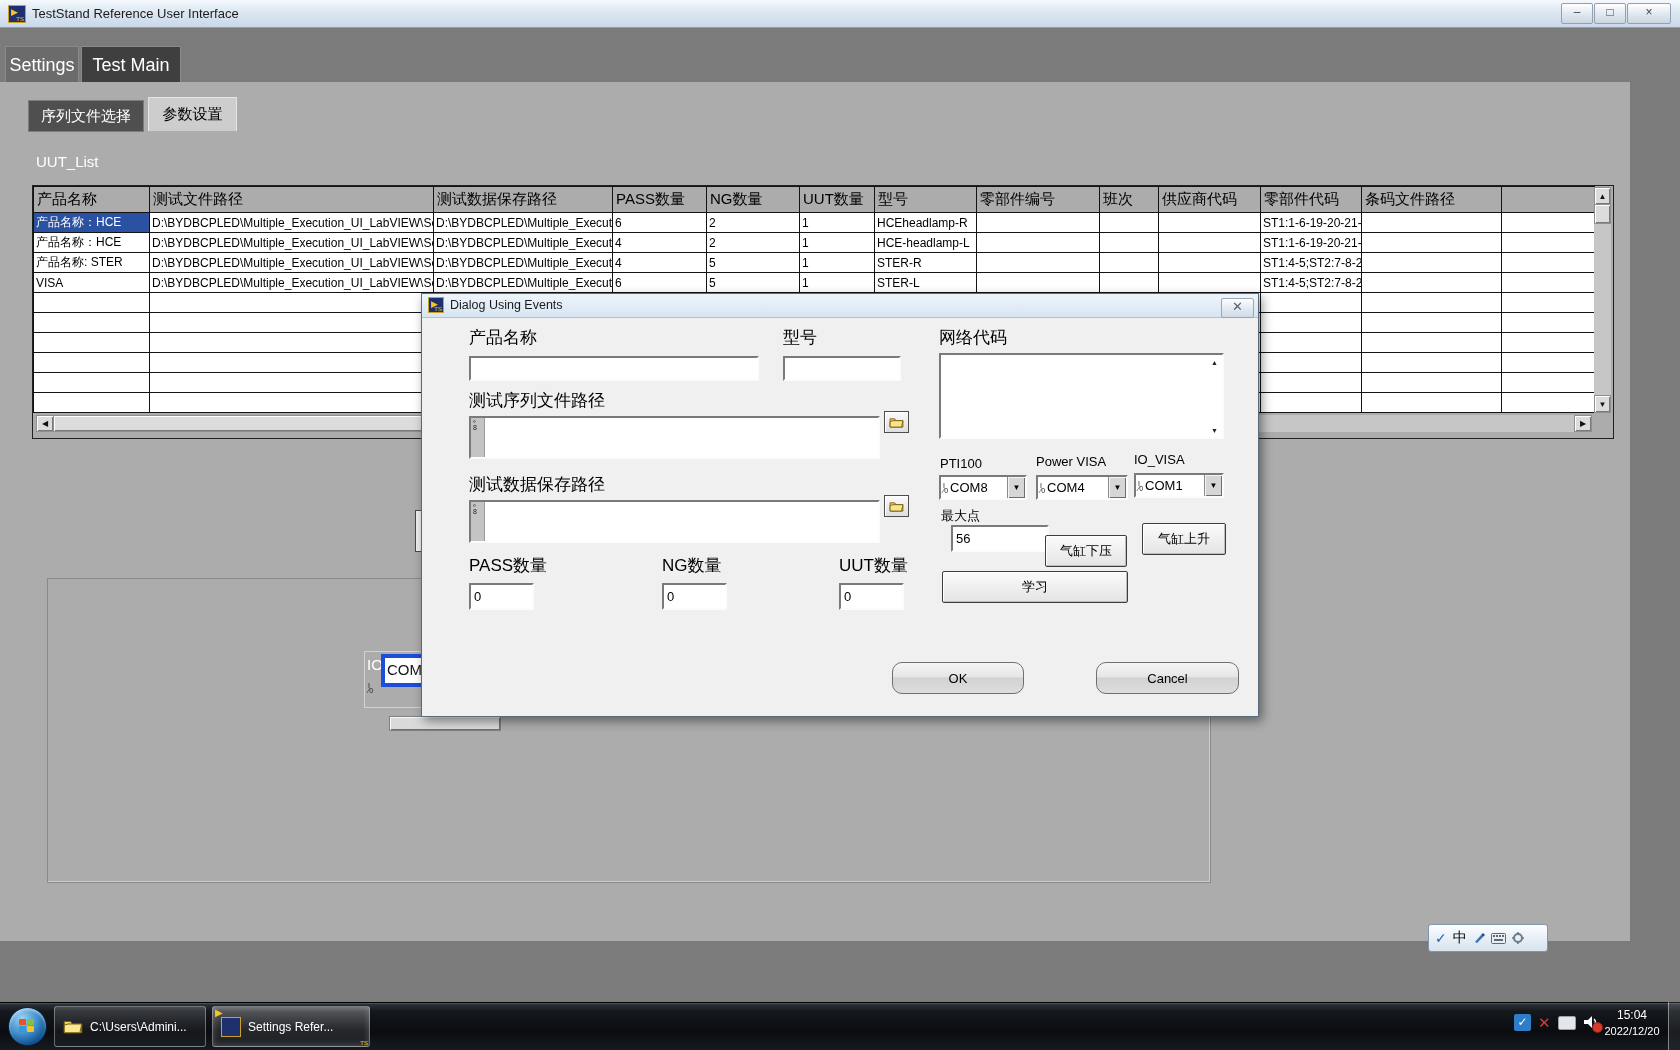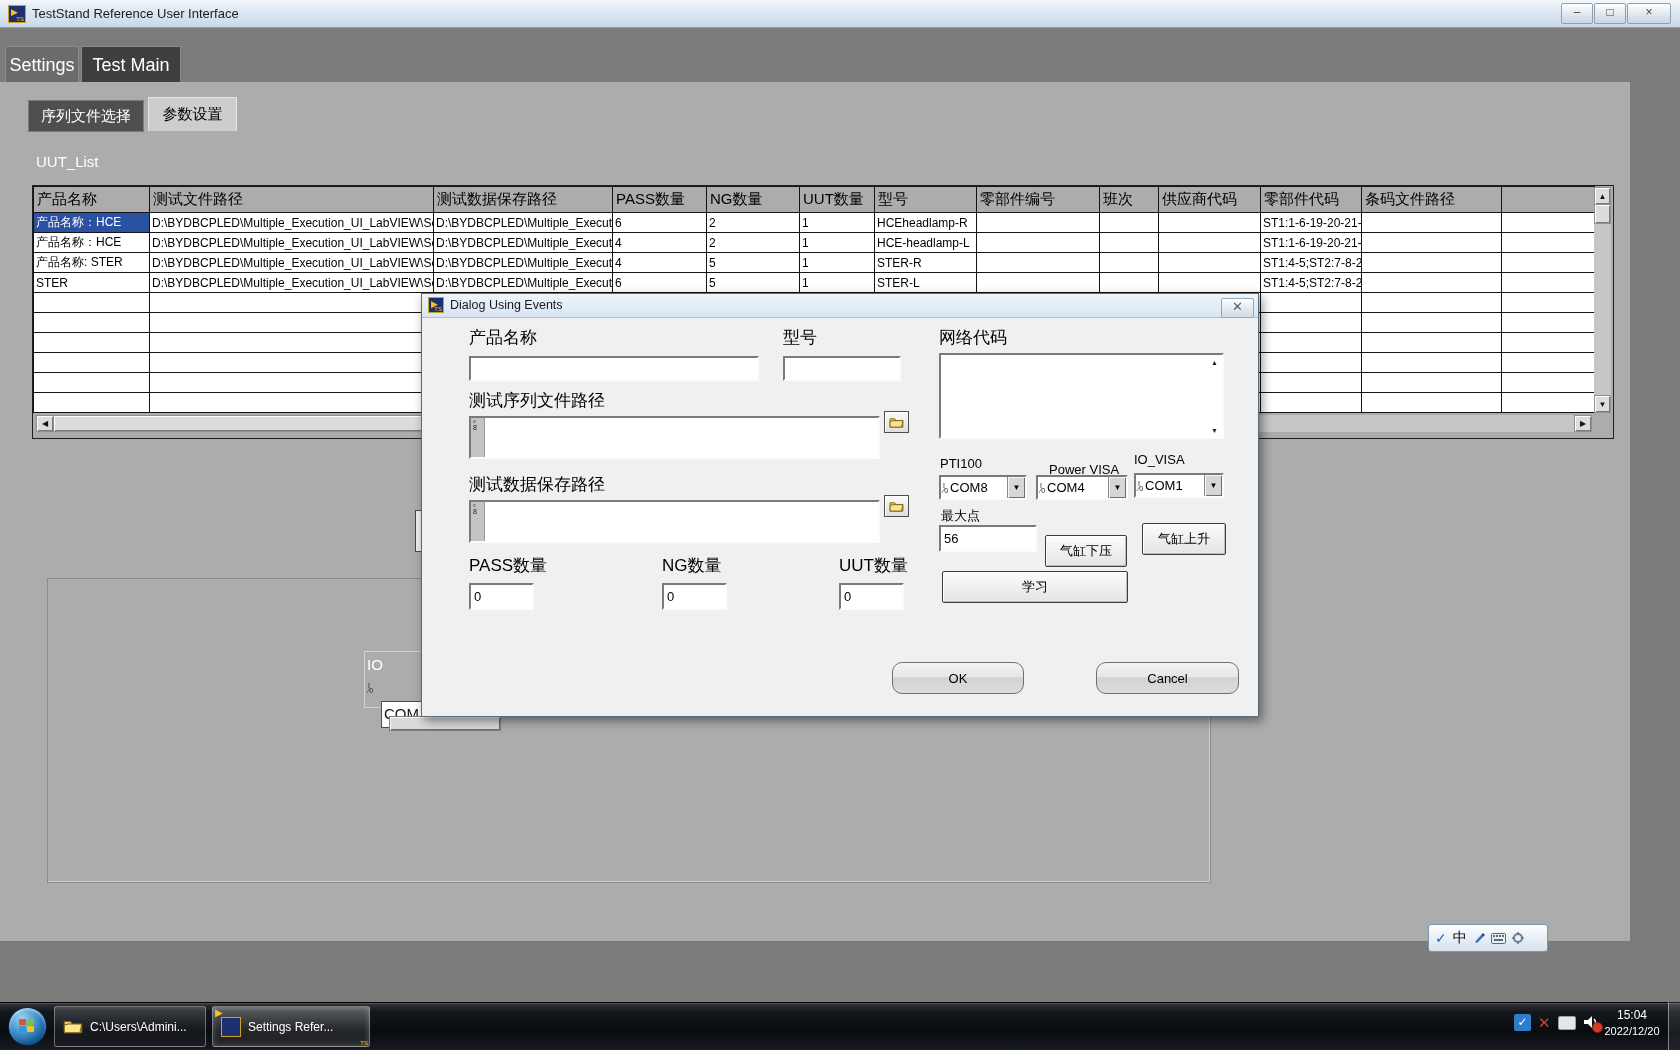--- a/index.html
+++ b/index.html
@@ -63,21 +63,21 @@
   .hsb .thumb{position:absolute;left:17px;top:0;width:1128px;height:15px;}
   .hsb .right{position:absolute;right:0;top:0;width:16px;height:15px;}
 
   
   .groupbox{left:47px;top:578px;width:1162px;height:303px;
     border:1px solid #8A8A8A;box-shadow:inset -1px -1px 0 #CFCFCF;}
   .hidden-btn-sliver{left:415px;top:510px;width:9px;height:40px;background:#F0F0F0;border:1px solid #4A4A4A;}
   .io-frag{left:364px;top:651px;width:58px;height:55px;background:#ACACAC;border:1px solid #D2D2D2;}
   .io-frag .iolbl{position:absolute;left:2px;top:4px;color:#FFF;font-size:15px;}
   .io-frag .iobox{position:absolute;left:16px;top:2px;width:41px;height:25px;background:#FFF;
-    border:1px solid #1d4ed8;font-size:15px;color:#161616;line-height:24px;padding-left:2px;overflow:hidden;margin-top:47px;}
+    border:4px solid #1d4ed8;font-size:15px;color:#161616;line-height:24px;padding-left:2px;overflow:hidden;}
   .io-frag .ioglyph2{position:absolute;left:1px;top:31px;}
   .sb-frag{left:389px;top:716px;width:110px;height:13px;background:#DADADA;border:1px solid #808080;
     box-shadow:inset 1px 1px 0 #F8F8F8, inset -1px -1px 0 #6E6E6E;}
 
   
   .dialog{left:421px;top:293px;width:836px;height:422px;background:#F0F0F0;
     border:1px solid #5A6A7A;box-shadow:3px 4px 10px rgba(0,0,0,.45);}
   .dlg-titlebar{position:absolute;left:0;top:0;width:100%;height:23px;
     background:linear-gradient(#EEF5FB,#D7E5F2);border-bottom:1px solid #B0C1D1;}
   .dlg-titlebar .ts-icon{position:absolute;left:6px;top:3px;width:14px;height:14px;}
@@ -257,21 +257,21 @@
           <td>1</td>
           <td>STER-R</td>
           <td></td>
           <td></td>
           <td></td>
           <td>ST1:4-5;ST2:7-8-24</td>
           <td></td>
           <td></td>
         </tr>
         <tr>
-          <td>STER</td>
+          <td>VISA</td>
           <td>D:\BYDBCPLED\Multiple_Execution_UI_LabVIEW\Sou</td>
           <td>D:\BYDBCPLED\Multiple_Execut</td>
           <td>6</td>
           <td>5</td>
           <td>1</td>
           <td>STER-L</td>
           <td></td>
           <td></td>
           <td></td>
           <td>ST1:4-5;ST2:7-8-24</td>
@@ -442,36 +442,36 @@
       </svg>
   </span>
 
   <span class="dlabel small" style="left:518px;top:162px;">PTI100</span>
   <div class="combo" style="left:517px;top:181px;width:84px;height:21px;">
     <span class="ioglyph">I<br>∕0</span>
     <span class="val">COM8</span>
     <span class="dd">▼</span>
   </div>
 
-  <span class="dlabel small" style="left:614px;top:168px;margin-left:13px;">Power VISA</span>
+  <span class="dlabel small" style="left:614px;top:160px;">Power VISA</span>
   <div class="combo" style="left:614px;top:181px;width:88px;height:21px;">
     <span class="ioglyph">I<br>∕0</span>
     <span class="val">COM4</span>
     <span class="dd">▼</span>
   </div>
 
   <span class="dlabel small" style="left:712px;top:158px;">IO_VISA</span>
   <div class="combo" style="left:712px;top:179px;width:86px;height:21px;">
     <span class="ioglyph">I<br>∕0</span>
     <span class="val">COM1</span>
     <span class="dd">▼</span>
   </div>
 
   <span class="dlabel small" style="left:519px;top:213px;">最大点</span>
-  <span class="fld" style="left:517px;top:231px;width:94px;height:23px;"><input readonly="" value="56" style=""></span>
+  <span class="fld" style="left:529px;top:231px;width:94px;height:23px;"><input readonly="" value="56" style=""></span>
 
   <div class="lvbtn" style="left:623px;top:241px;width:80px;height:30px;">气缸下压</div>
   <div class="lvbtn" style="left:720px;top:229px;width:82px;height:30px;">气缸上升</div>
   <div class="lvbtn" style="left:520px;top:277px;width:184px;height:30px;">学习</div>
 
   <span class="dlabel" style="left:47px;top:260px;">PASS数量</span>
   <span class="fld" style="left:47px;top:289px;width:61px;height:23px;"><input readonly="" value="0" style=""></span>
 
   <span class="dlabel" style="left:240px;top:260px;">NG数量</span>
   <span class="fld" style="left:240px;top:289px;width:61px;height:23px;"><input readonly="" value="0" style=""></span>

